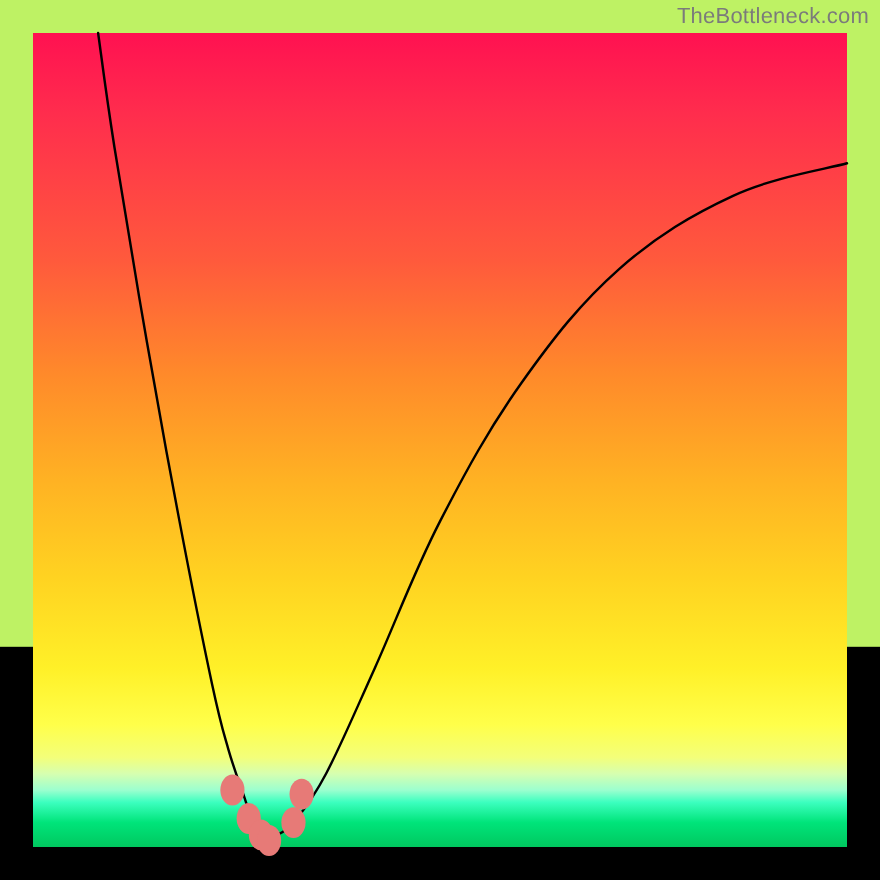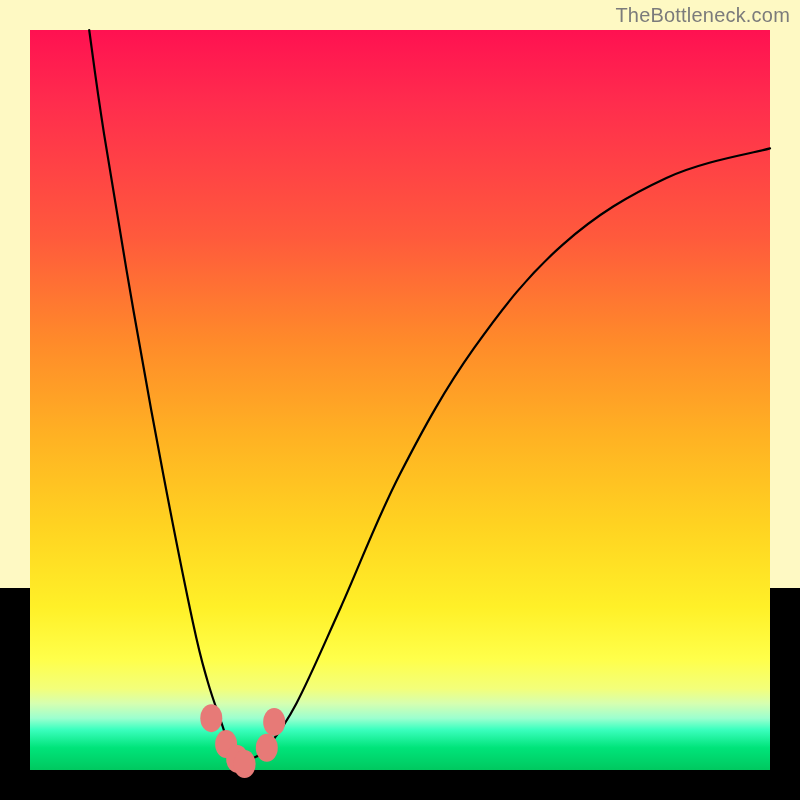--- a/index.html
+++ b/index.html
@@ -9,21 +9,21 @@
     height: 800px;
     background: #000000;
     overflow: hidden;
   }
   .frame {
     position: absolute;
     top: 0;
     left: 0;
     width: 800px;
     height: 588px;
-    background: #fef9c3;
+    background: #bef264;
   }
   .plot-bg {
     position: absolute;
     top: 30px;
     left: 30px;
     width: 740px;
     height: 740px;
     
     background: linear-gradient(
       to bottom,

